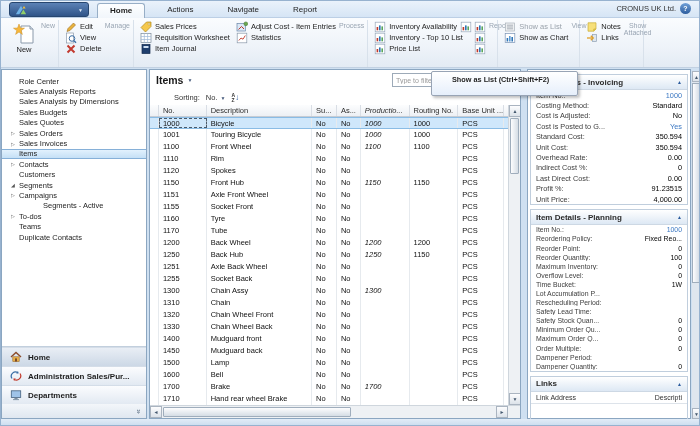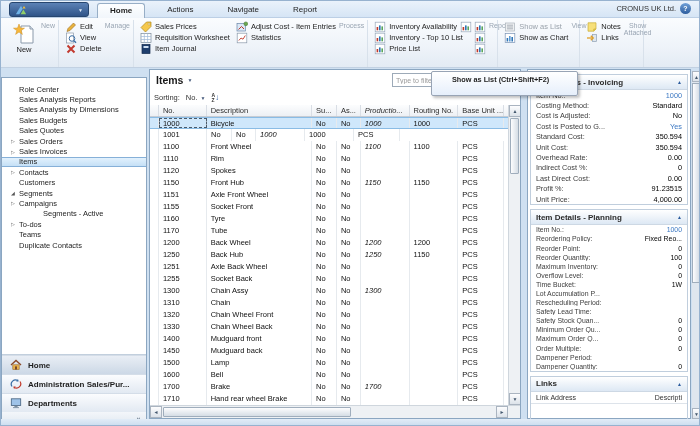--- a/index.html
+++ b/index.html
@@ -30,21 +30,21 @@
   .rbtn.disabled { color:#9aa2ab; }
   .bigbtn { width:34px; display:flex; flex-direction:column; align-items:center; font-size:7.5px; color:#1e1e1e; padding-top:2px; }
   .bigicon { position:relative; width:22px; height:22px; }
   .icon12 { width:12px; height:12px; flex:0 0 12px; }
   .extraicons { margin-left:auto; display:flex; gap:2px; }
 
   
   .content { position:absolute; left:0; top:68px; width:700px; height:350px; }
 
   
-  .sidebar { position:absolute; left:0; top:8px; width:146px; height:350px; background:#fff; border:1px solid #8ba6c1; display:flex; flex-direction:column; }
+  .sidebar { position:absolute; left:0; top:0; width:146px; height:350px; background:#fff; border:1px solid #8ba6c1; display:flex; flex-direction:column; }
   .navitems { flex:1; padding-top:6px; overflow:hidden; }
   .navitem { display:flex; align-items:center; height:10.4px; padding-left:6px; font-size:7.5px; color:#1e1e1e; cursor:default; }
   .navitem .tree { width:10px; font-size:5px; color:#555; text-align:center; }
   .navitem .lbl { padding-left:1px; white-space:nowrap; }
   .navitem.selected { background:linear-gradient(#e2f1fd,#c5e0f6); border-top:1px solid #86b0d8; border-bottom:1px solid #86b0d8; }
   .navitem.indent { padding-left:30px; }
   .navbottom { border-top:1px solid #c2cfdd; }
   .navbtn { display:flex; align-items:center; gap:6px; height:19px; padding-left:8px; font-size:8px; font-weight:bold; color:#1e1e1e;
     background:linear-gradient(#fbfcfe,#e2e9f2); border-top:1px solid #d4dde8; cursor:default; }
   .navbtn.active { background:linear-gradient(#e9eef5,#ccd8e6); }
@@ -54,21 +54,21 @@
 
   
   .listpane { position:absolute; left:148px; top:0; width:372px; height:350px; background:#fff; border:1px solid #8ba6c1; display:flex; flex-direction:column; }
   .listtitle { height:20px; display:flex; align-items:center; padding:0 6px; }
   .listtitle .t { font-size:10.5px; font-weight:bold; color:#1a1a1a; }
   .listtitle .arr { font-size:5px; color:#44587a; margin-left:4px; }
   .filterbox { margin-left:auto; display:flex; align-items:center; }
   .filterbox input { width:84px; height:14px; border:1px solid #9daab8; font-size:7px; padding:0 3px; color:#333; font-family:"Liberation Sans",sans-serif; }
   .filterbox input::placeholder { color:#9a9a9a; }
   .fieldbtn { width:38px; height:14px; border:1px solid #9daab8; border-left:none; background:linear-gradient(#fbfcfd,#dde3ea); font-size:7px; display:flex; align-items:center; padding-left:4px; color:#222; }
-  .sortbar { height:15px; display:flex; align-items:center; gap:6px; padding:0 4px; font-size:7.5px; color:#333; }
+  .sortbar { height:15px; display:flex; align-items:center; gap:6px; padding:0 24px; font-size:7.5px; color:#333; }
   .sortdd { display:flex; align-items:center; gap:3px; cursor:default; }
   .sortdd .arr { font-size:5px; color:#44587a; }
   .sorticon { display:flex; align-items:center; cursor:default; }
   .sorticon .az { display:flex; flex-direction:column; font-size:5px; line-height:5px; font-weight:bold; color:#333; }
   .sorticon .dn { font-size:8px; color:#2d5d9e; line-height:8px; }
 
   .grid { flex:1; display:flex; overflow:hidden; }
   .gridmain { flex:1; overflow:hidden; }
   .hdr { display:flex; height:12px; background:linear-gradient(#fcfdfe,#edf0f4); border-bottom:1px solid #c6ccd4; }
   .hc { font-size:7.5px; color:#2c2c2c; padding:1px 0 0 4px; border-right:1px solid #d9dee5; white-space:nowrap; overflow:hidden; }
@@ -509,20 +509,21 @@
                 <div class="tc c4">No</div>
                 <div class="tc c5">1000</div>
                 <div class="tc c6">1000</div>
                 <div class="tc c7">PCS</div>
                 <div class="tc c8"></div>
               </div>
 
               <div class="trow">
                 <div class="tc c0"></div>
                 <div class="tc c1">1001</div>
+                <div class="tc c2">Touring Bicycle</div>
                 <div class="tc c3">No</div>
                 <div class="tc c4">No</div>
                 <div class="tc c5">1000</div>
                 <div class="tc c6">1000</div>
                 <div class="tc c7">PCS</div>
                 <div class="tc c8"></div>
               </div>
 
               <div class="trow">
                 <div class="tc c0"></div>

